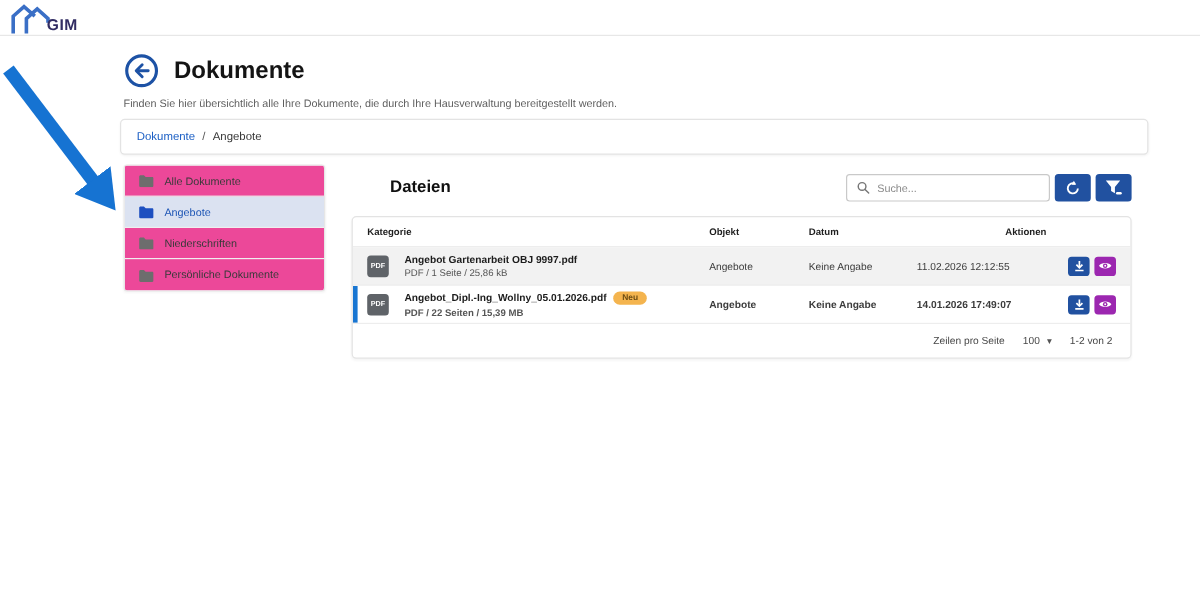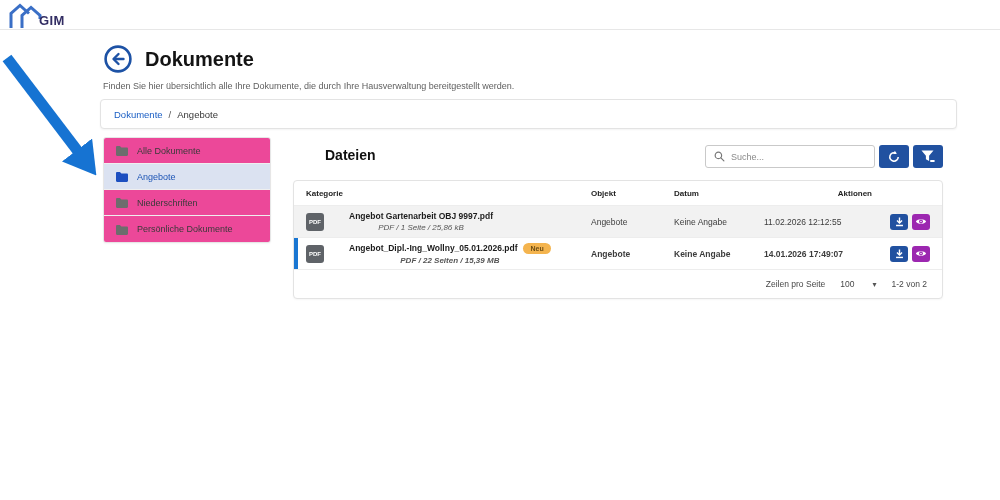--- a/index.html
+++ b/index.html
@@ -87,47 +87,47 @@
     display: grid; grid-template-columns: 285px 83px 90px 1fr 58px;
     align-items: center; padding: 0 12px;
   }
   .t-head { height: 25px; font-size: 8px; font-weight: bold; color: #1e1e1e; border-bottom: 1px solid #ededed; }
   .t-head .col-actions { text-align: right; }
   .t-row { height: 32px; font-size: 8.5px; color: #3c3c3c; border-bottom: 1px solid #ededed; cursor: pointer; }
   .t-row.alt { background: #f2f2f2; }
   .t-row.unread { box-shadow: inset 4px 0 0 #1976d2; }
   .t-row.unread .cell, .t-row.unread .file-meta { font-weight: bold; }
 
-  .file-cell { display: flex; align-items: center; gap: 25px; text-align: center; }
+  .file-cell { display: flex; align-items: center; gap: 13px; }
   .pdf-chip {
     width: 18px; height: 18px; border-radius: 3px; background: #5f6368;
     color: #fff; font-size: 6px; font-weight: bold;
     display: flex; align-items: center; justify-content: center; flex: none;
   }
   .file-lines { display: flex; flex-direction: column; gap: 2px; }
   .file-top { display: flex; align-items: center; }
   .file-name { font-weight: bold; font-size: 8.5px; color: #1c1c1c; }
-  .file-meta { font-size: 8px; color: #555; font-style: italic; }
+  .file-meta { font-size: 8px; color: #555; }
   .badge-neu {
     background: #f4b44e; color: #6b4c13; font-size: 7px; font-weight: bold;
     border-radius: 8px; padding: 2px 7px; margin-left: 6px; line-height: 1;
   }
   .actions-cell { display: flex; gap: 4px; justify-content: flex-end; }
   .row-btn {
     width: 18px; height: 16px; border: none; border-radius: 3px;
     display: flex; align-items: center; justify-content: center; cursor: pointer; padding: 0;
   }
   .row-btn.download { background: #2151a0; }
   .row-btn.view { background: #9c27b0; }
 
   .t-foot {
     height: 28px; display: flex; align-items: center; justify-content: flex-end;
     gap: 15px; padding: 0 15px; font-size: 8.5px; color: #474747;
   }
-  .page-size { display: flex; align-items: flex-end; gap: 18px; cursor: pointer; }
+  .page-size { display: flex; align-items: flex-end; gap: 6px; cursor: pointer; }
   .caret { font-size: 8px; color: #555; }
 </style>
 </head>
 <body>
 
 <div class="topbar">
   <div class="logo">
     <svg width="48" height="27" viewBox="0 0 48 27">
       <path d="M3,26 V11.5 L12,3.5 L21,11.5" fill="none" stroke="#3a6fc6" stroke-width="3"></path>
       <path d="M14,26 V13.5 L23,5.5 L32,13.5 V17" fill="none" stroke="#3a6fc6" stroke-width="3"></path>

